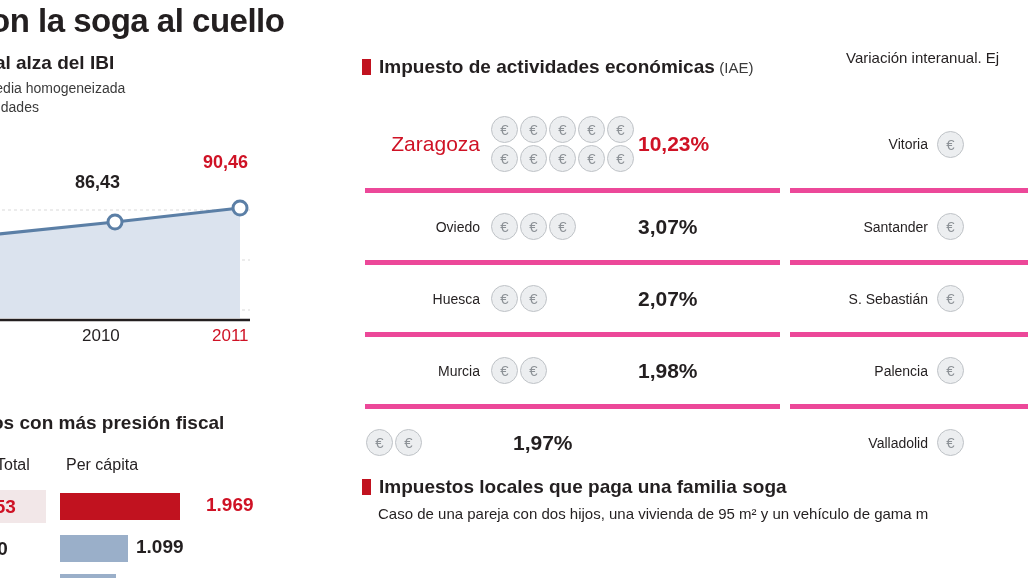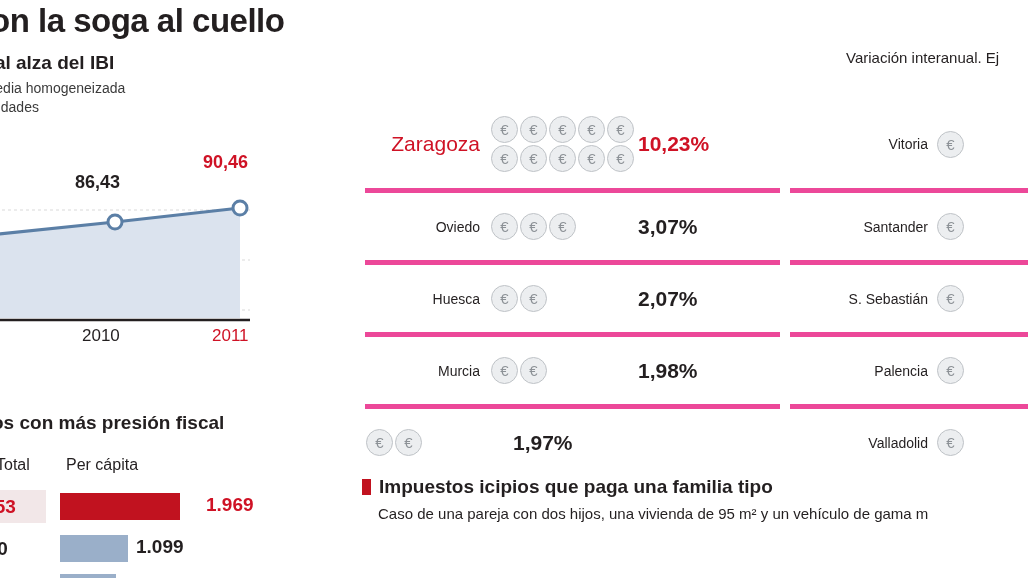--- a/index.html
+++ b/index.html
@@ -294,20 +294,23 @@
 
     <div class="bar-row" style="top:480px;">
       <div class="bar-total plain" style="left:-2px;">890</div>
       <div class="bar-chunk blue" style="left:120px; width:68px;"></div>
       <div class="bar-value" style="left:196px; top:4px;">1.099</div>
     </div>
 
     <div class="bar-chunk blue" style="left:60px; top:522px; width:56px;"></div>
   </div>
 
+  <div class="sec-head" style="left:362px; top:56px;">
+    <span class="sec-mark"></span><span class="sec-title">Impuesto de actividades económicas</span> <span class="sec-sub">(IAE)</span>
+  </div>
   <div class="sec-note" style="left:846px; top:49px;">Variación interanual. Ej</div>
 
   <div class="iae-table">
 
     <div class="iae-row first">
       <div class="iae-city big c1-city">Zaragoza</div>
       <div class="coins c1-coins">
         <div class="coin">€</div>
         <div class="coin">€</div>
         <div class="coin">€</div>
@@ -386,17 +389,17 @@
     </div>
     <div class="iae-row">
       <div class="iae-city c2-city">Valladolid</div>
       <div class="coins">
         <div class="coin">€</div>
       </div>
     </div>
   </div>
 
   <div class="sec-head fam-head">
-    <span class="sec-mark"></span><span class="sec-title">Impuestos icipios que paga una familia tipo</span>
+    <span class="sec-mark"></span><span class="sec-title">Impuestos locales que paga una familia soga</span>
   </div>
   <div class="fam-desc">Caso de una pareja con dos hijos, una vivienda de 95 m² y un vehículo de gama m</div>
 
 </div>
 
 </body></html>

